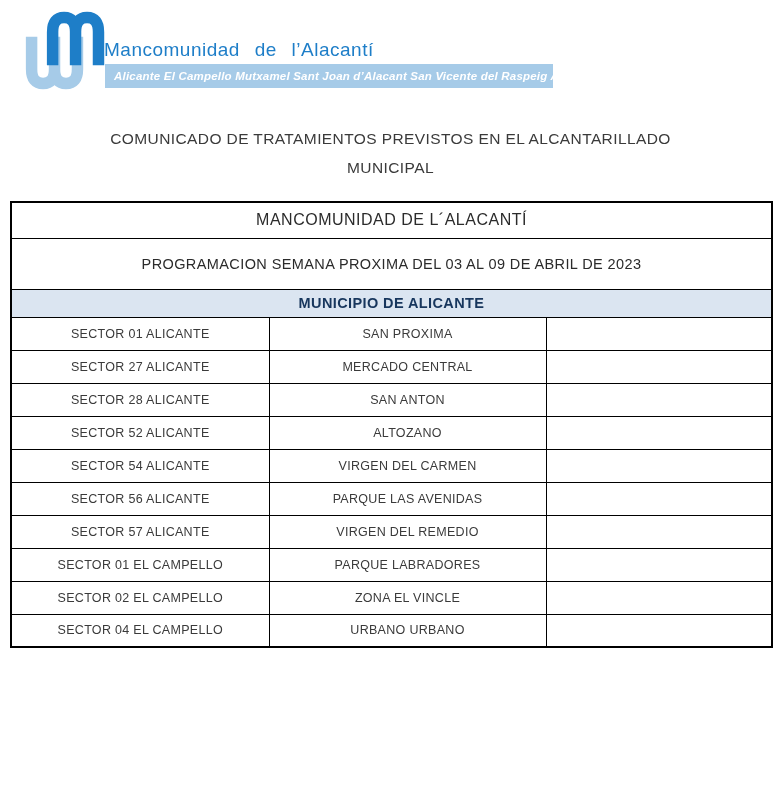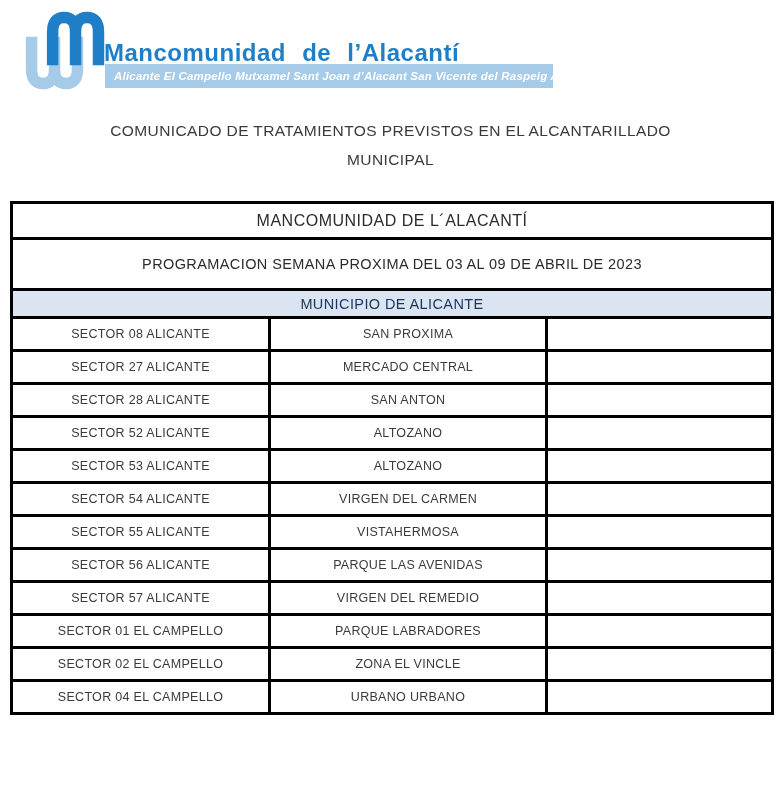--- a/index.html
+++ b/index.html
@@ -9,55 +9,55 @@
     font-family: "Liberation Sans", sans-serif;
     overflow: hidden;
     position: relative;
   }
 
   
   .logo-block { position: absolute; left: 16px; top: 6px; width: 560px; height: 86px; }
   .logo-mark { position: absolute; left: 2px; top: 2px; width: 96px; height: 86px; }
   .logo-title {
     position: absolute; left: 88px; top: 33px;
-    font-size: 24px; font-weight: 700;
+    font-size: 19px; font-weight: 400;
     color: var(--logo-blue, #1e7ec8);
     letter-spacing: 0.5px; word-spacing: 9px;
     white-space: nowrap;
   }
   .logo-subbar {
     position: absolute; left: 89px; top: 58px;
     width: 448px; height: 24px;
     background: var(--logo-light-blue, #a6cbe8);
     display: flex; align-items: center; justify-content: center; padding-left: 40px;
   }
   .logo-subbar span {
     color: #ffffff; font-style: italic; font-weight: 700;
     font-size: 11.5px; white-space: nowrap; letter-spacing: 0.2px;
   }
 
   
   .doc-title {
-    position: absolute; top: 116px; left: 0; width: 781px;
+    position: absolute; top: 124px; left: 0; width: 781px;
     text-align: center; color: #3a3a3a;
     font-size: 15.5px; line-height: 29px; letter-spacing: 0.4px;
   }
 
   
   table.main-table {
     position: absolute; left: 10px; top: 201px;
     width: 761px;
     border-collapse: collapse;
     table-layout: fixed;
   }
   table.main-table col.c1 { width: 258px; }
   table.main-table col.c2 { width: 277px; }
   table.main-table col.c3 { width: 226px; }
   table.main-table td, table.main-table th {
-    border: 3px solid #000000;
+    border: 1px solid #000000;
     text-align: center; vertical-align: middle;
     overflow: hidden; white-space: nowrap;
   }
   table.main-table { border: 2px solid #000000; }
 
   tr.t-title td {
     height: 36px; font-size: 16px; color: #2b2b2b; letter-spacing: 0.5px;
   }
   tr.t-subtitle td {
     height: 51px; font-size: 14.5px; color: #2b2b2b; letter-spacing: 0.4px; margin-left: 24px;
@@ -65,21 +65,21 @@
   tr.t-colhead th {
     height: 22px;
     background: var(--header-bg, #1b2a44);
     color: var(--header-text, #ffffff);
     font-size: 12px; font-weight: 400; letter-spacing: 0.4px;
   }
   tr.t-section td {
     height: 28px;
     background: var(--section-bg, #dbe5f1);
     color: var(--section-text, #17365d);
-    font-size: 14.5px; letter-spacing: 0.4px;
+    font-size: 14.5px; letter-spacing: 0.4px; font-weight: bold;
   }
   tr.t-data td {
     height: 33px; font-size: 12.5px; color: #3a3a3a; letter-spacing: 0.3px;
   }
 </style>
 </head>
 <body>
 
 <div class="logo-block">
   <svg class="logo-mark" viewBox="0 0 100 90" xmlns="http://www.w3.org/2000/svg">
@@ -110,52 +110,42 @@
       <td colspan="3">MANCOMUNIDAD DE L´ALACANTÍ</td>
     </tr>
     <tr class="t-subtitle">
       <td colspan="3">PROGRAMACION SEMANA PROXIMA DEL 03 AL 09 DE ABRIL DE 2023</td>
     </tr>
 
   <tr class="t-section">
         <td colspan="3">MUNICIPIO DE ALICANTE</td>
       </tr>
       <tr class="t-data">
-        <td>SECTOR 08 ALICANTE</td>
+        <td>SECTOR 01 ALICANTE</td>
         <td>SAN PROXIMA</td>
         <td></td>
       </tr>
       <tr class="t-data">
         <td>SECTOR 27 ALICANTE</td>
         <td>MERCADO CENTRAL</td>
         <td></td>
       </tr>
       <tr class="t-data">
         <td>SECTOR 28 ALICANTE</td>
         <td>SAN ANTON</td>
         <td></td>
       </tr>
       <tr class="t-data">
         <td>SECTOR 52 ALICANTE</td>
         <td>ALTOZANO</td>
         <td></td>
       </tr>
       <tr class="t-data">
-        <td>SECTOR 53 ALICANTE</td>
-        <td>ALTOZANO</td>
-        <td></td>
-      </tr>
-      <tr class="t-data">
         <td>SECTOR 54 ALICANTE</td>
         <td>VIRGEN DEL CARMEN</td>
-        <td></td>
-      </tr>
-      <tr class="t-data">
-        <td>SECTOR 55 ALICANTE</td>
-        <td>VISTAHERMOSA</td>
         <td></td>
       </tr>
       <tr class="t-data">
         <td>SECTOR 56 ALICANTE</td>
         <td>PARQUE LAS AVENIDAS</td>
         <td></td>
       </tr>
       <tr class="t-data">
         <td>SECTOR 57 ALICANTE</td>
         <td>VIRGEN DEL REMEDIO</td>

